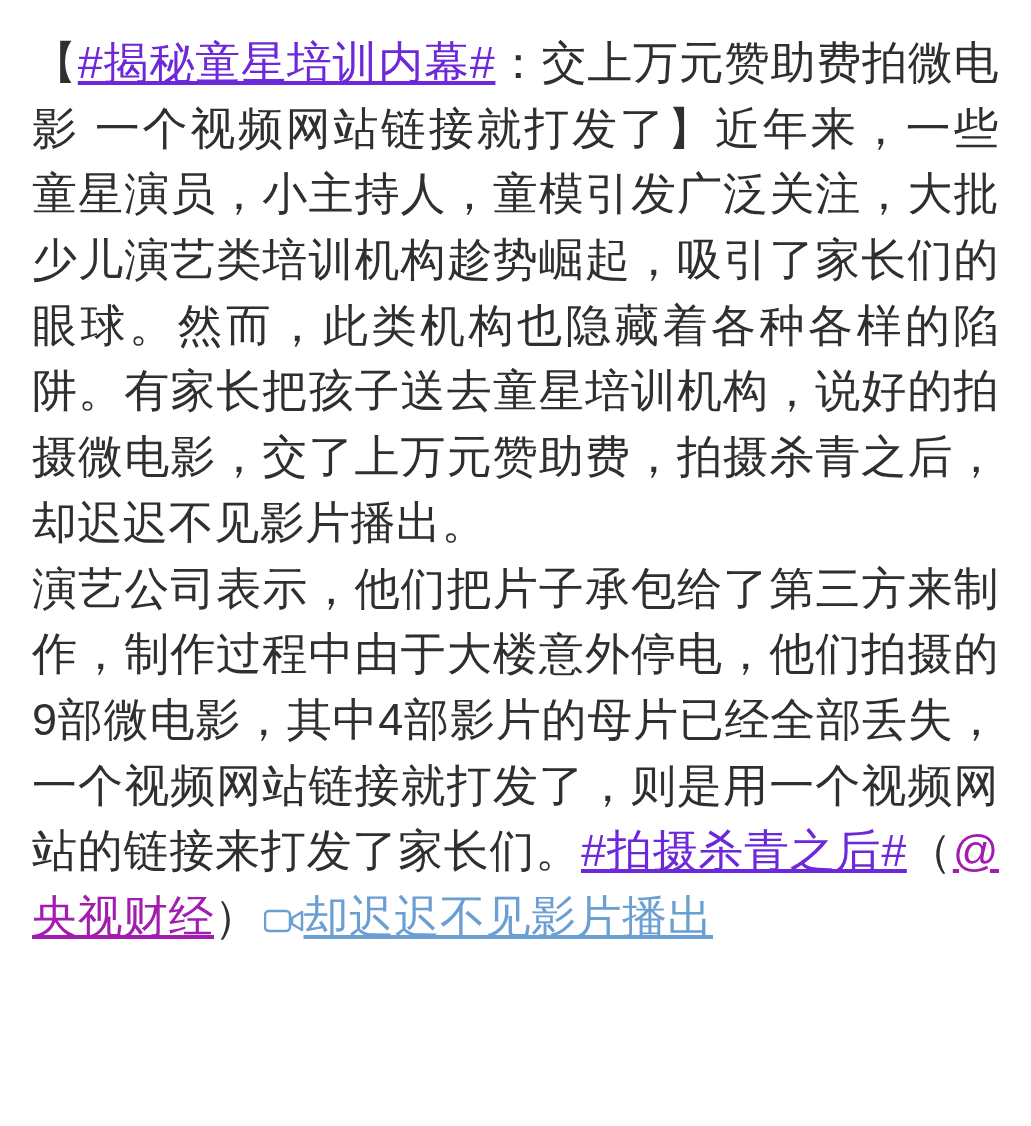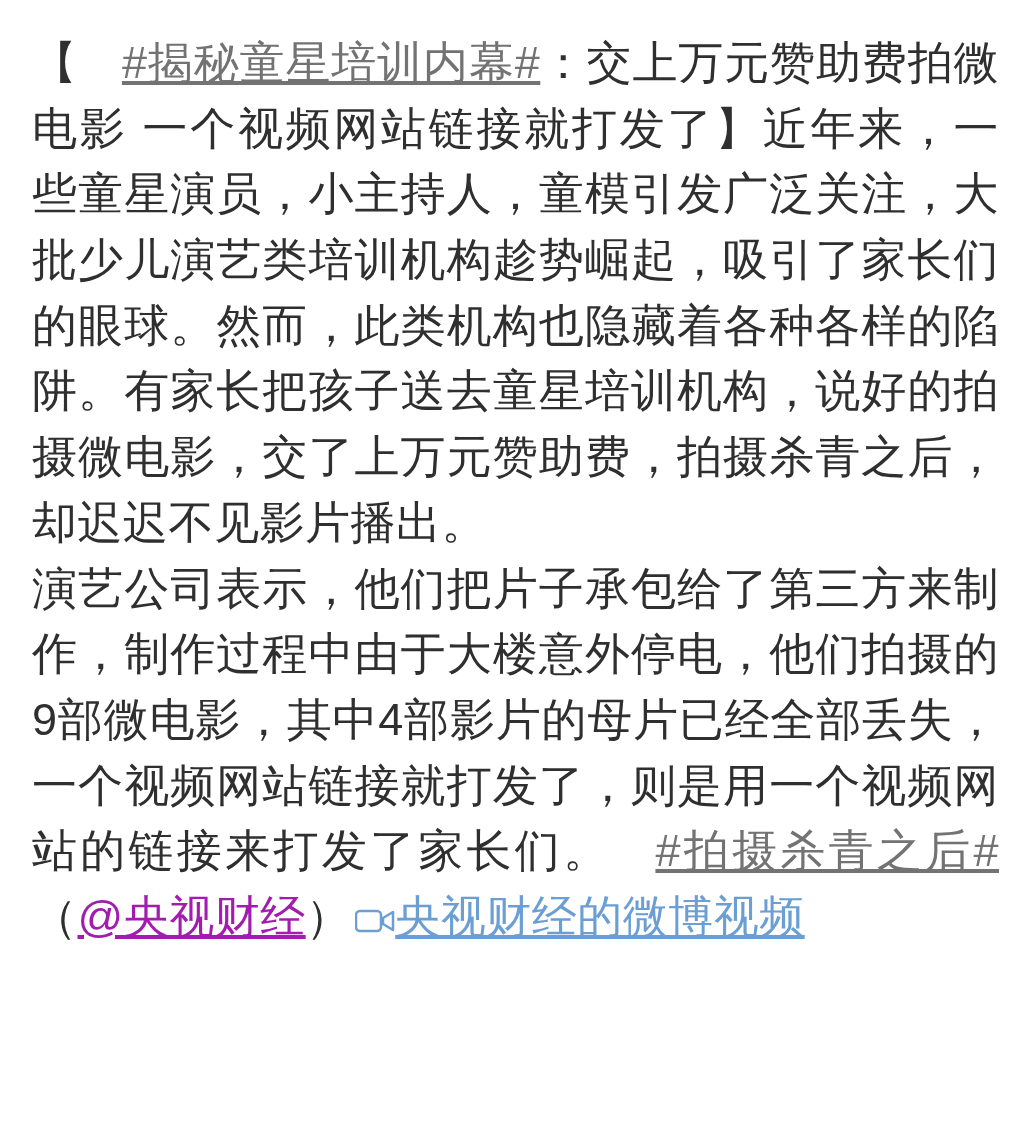--- a/index.html
+++ b/index.html
@@ -23,22 +23,21 @@
     font-family: "Liberation Sans", sans-serif;
     font-size: 45px;
     line-height: 1.46;
     color: #2f2f2f;
     letter-spacing: 0.5px;
     text-align: justify;
     text-justify: inter-ideograph;
     word-break: break-all;
   }
   .topic {
-    color: #737373;
-    margin-left: 44px;
+    color: #6d28d9;
   }
   .mention {
     color: #a21caf;
   }
   .vlink {
     color: #6b9fd4;
   }
   .video-icon {
     display: inline-block;
     vertical-align: -4px;
@@ -53,15 +52,15 @@
 </style>
 </head>
 <body>
 
 <div class="post">
   <div class="post-body">
     <p><span>【</span><a class="topic" href="#">#揭秘童星培训内幕#</a><span>：交上万元赞助费拍微电影 一个视频网站链接就打发了】</span><span>近年来，一些童星演员，小主持人，童模引发广泛关注，大批少儿演艺类培训机构趁势崛起，吸引了家长们的眼球。然而，此类机构也隐藏着各种各样的陷阱。有家长把孩子送去童星培训机构，说好的拍摄微电影，交了上万元赞助费，拍摄杀青之后，却迟迟不见影片播出。</span></p>
     <p><span>演艺公司表示，他们把片子承包给了第三方来制作，制作过程中由于大楼意外停电，他们拍摄的9部微电影，其中4部影片的母片已经全部丢失，一个视频网站链接就打发了，则是用一个视频网站的链接来打发了家长们。</span><a class="topic" href="#">#拍摄杀青之后#</a><span>（</span><a class="mention" href="#">@央视财经</a><span>）</span><span class="video-icon"><svg width="40" height="30" viewBox="0 0 40 30">
             <rect x="1" y="5" width="25" height="20" rx="4" ry="4" fill="none" stroke="#6b9fd4" stroke-width="2.5"></rect>
             <path d="M28 12 L38 6 L38 24 L28 18 Z" fill="none" stroke="#6b9fd4" stroke-width="2.5" stroke-linejoin="round"></path>
-          </svg></span><a class="vlink" href="#">央视财经的微博视频</a></p>
+          </svg></span><a class="vlink" href="#">却迟迟不见影片播出</a></p>
   </div>
 </div>
 
 </body></html>

